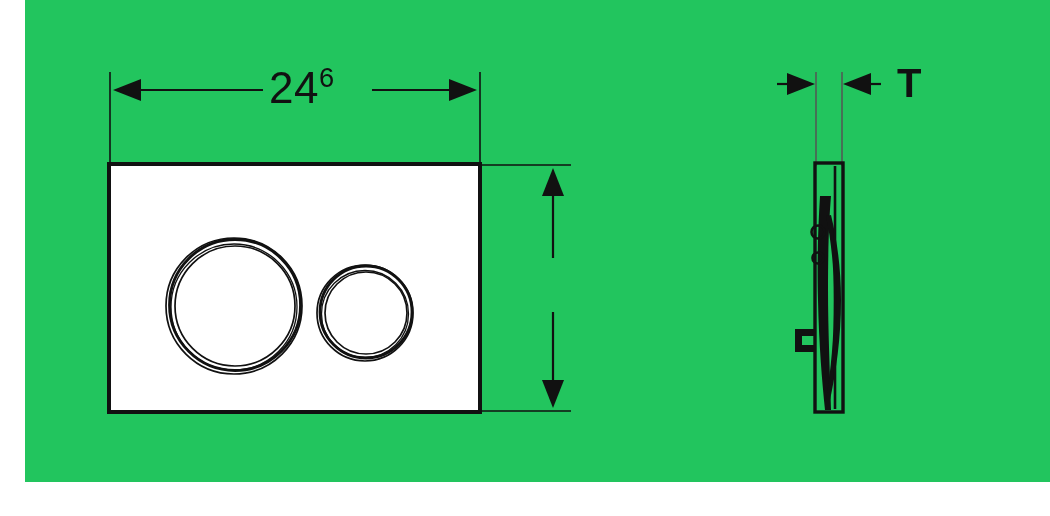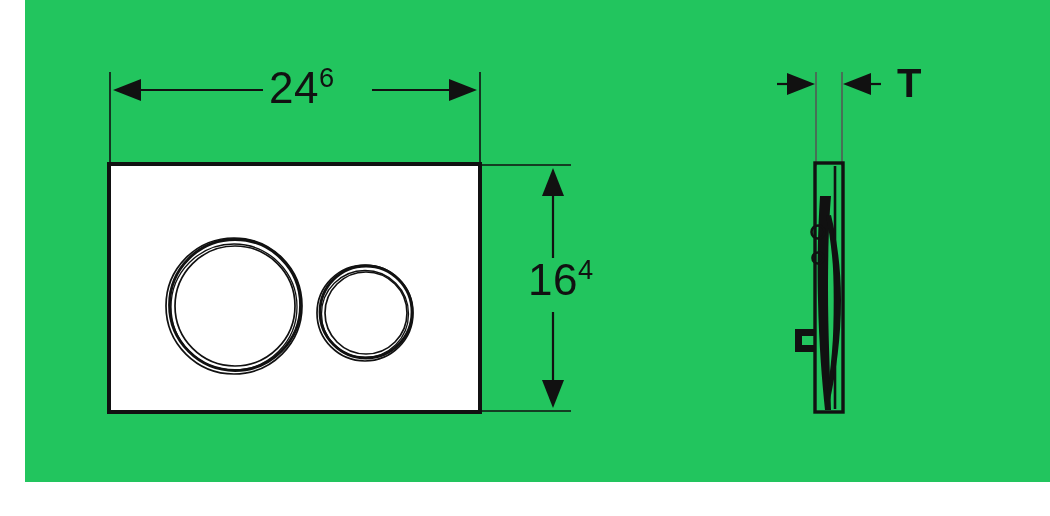--- a/index.html
+++ b/index.html
@@ -149,21 +149,18 @@
 
       <rect x="790" y="163" width="28" height="249" fill="none" stroke="#111111" stroke-width="3.4"></rect>
       <line x1="810" y1="166" x2="810" y2="409" stroke="#111111" stroke-width="2.6"></line>
     </g>
   </svg>
 
   <div class="dim-label" id="label-width">
     <span>24</span><span class="sup">6</span>
   </div>
 
-  <div class="dim-label" id="label-height">
-    <span>16</span><span class="sup">4</span>
-  </div>
 
   <div class="dim-label" id="label-thickness">
     <span>T</span><span class="sup"></span>
   </div>
 
 </div>
 
 </body></html>

